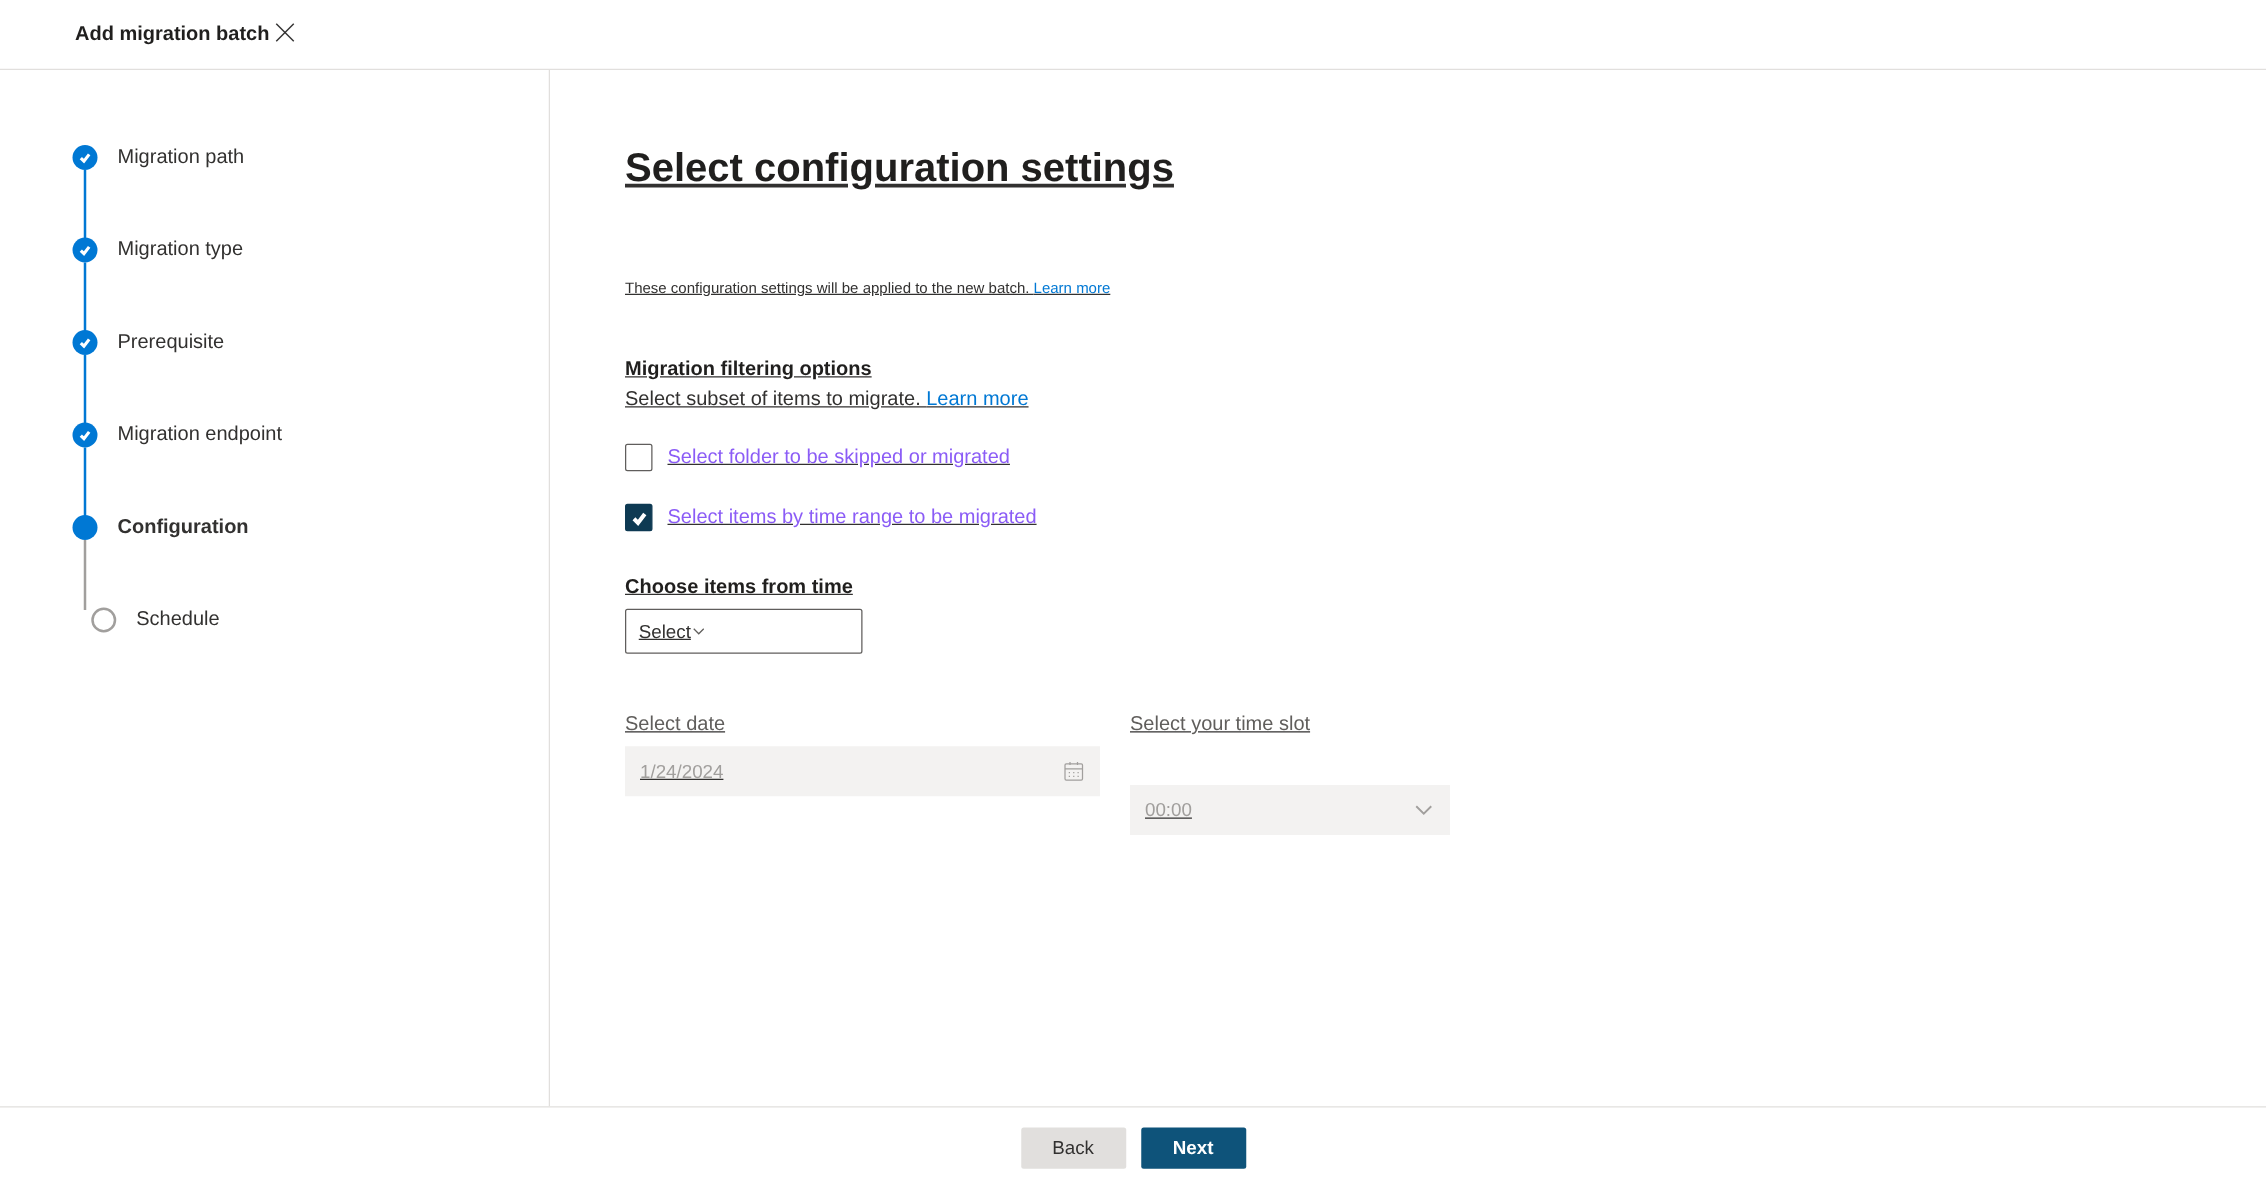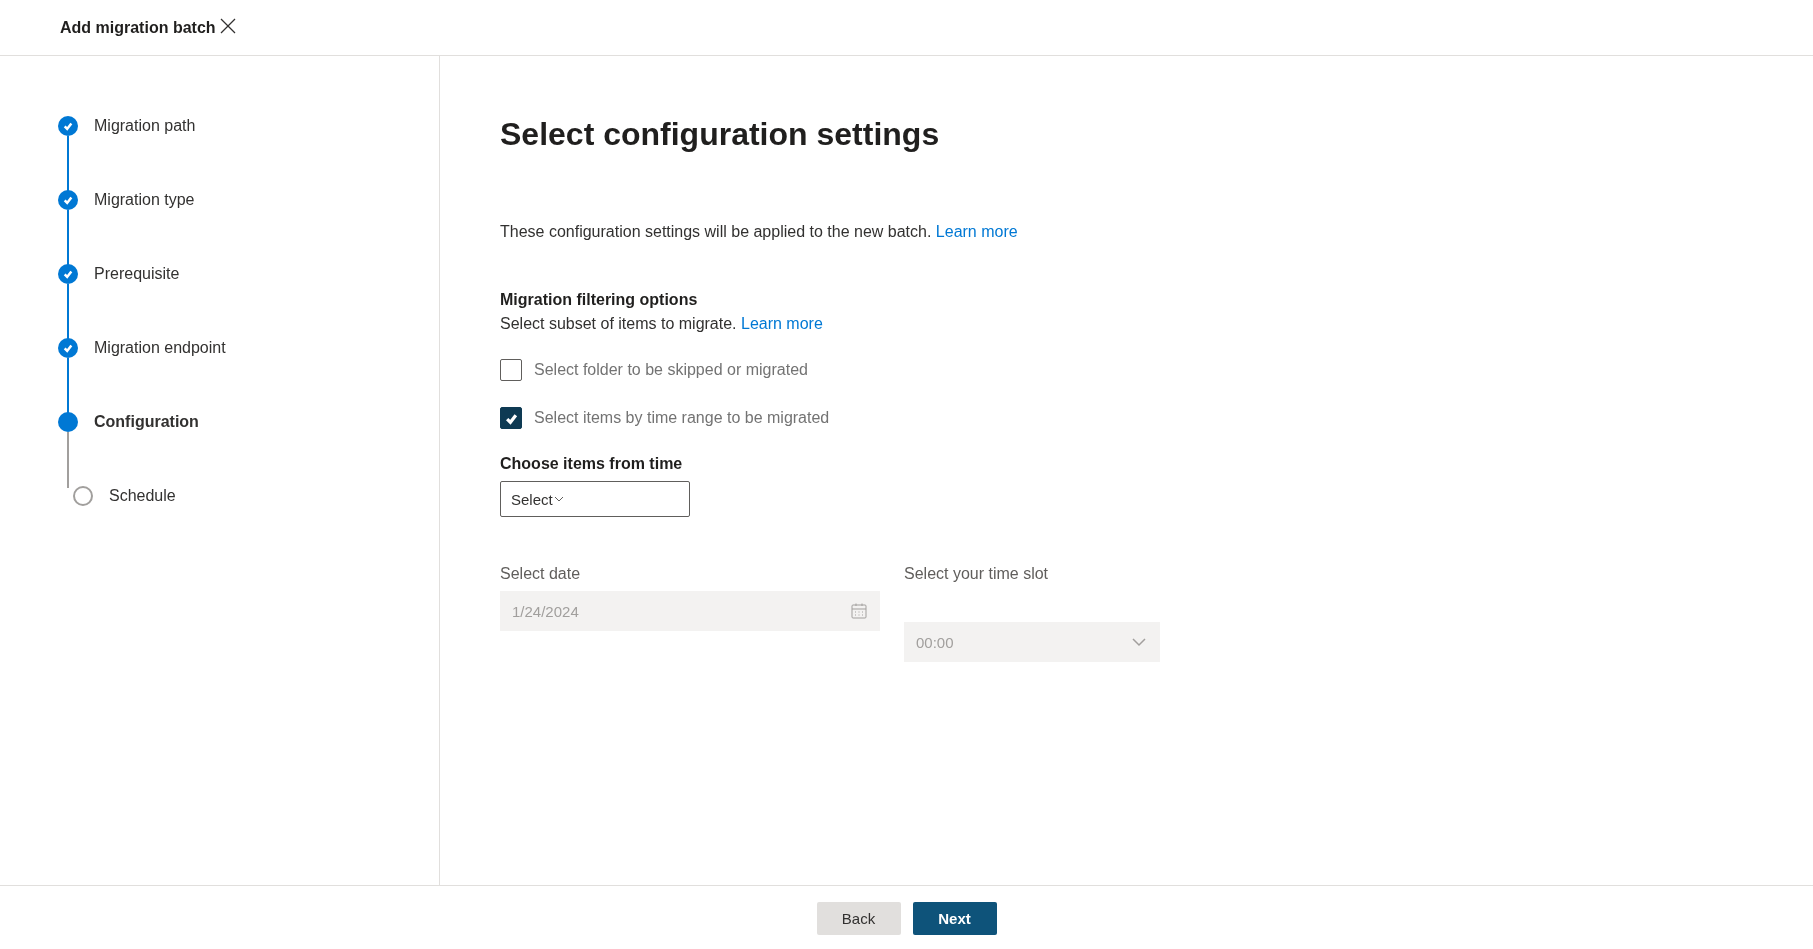--- a/index.html
+++ b/index.html
@@ -106,29 +106,30 @@
       font-size: 16px;
       color: #323130;
     }
     .step.current .step-label {
       font-weight: 700;
     }
     .main {
       flex: 1;
       padding: 60px 60px 40px 60px;
       overflow-y: auto;
+      text-decoration: underline;
     }
     .main-title {
       font-size: 32px;
       font-weight: 700;
       color: #201f1e;
       margin-bottom: 70px;
     }
     .description {
-      font-size: 16px;
+      font-size: 12px;
       color: #323130;
       margin-bottom: 50px;
     }
     .link {
       color: #0078d4;
       text-decoration: none;
       cursor: pointer;
     }
     .section-heading {
       font-size: 16px;
@@ -164,24 +165,24 @@
     }
     .checkbox.checked svg {
       width: 13px;
       height: 13px;
       stroke: #fff;
       stroke-width: 3;
       fill: none;
     }
     .checkbox-label {
       font-size: 16px;
-      color: #737373;
+      color: #8b5cf6;
     }
     .field-group {
-      margin-top: 26px;
+      margin-top: 36px;
     }
     .field-label {
       font-size: 16px;
       font-weight: 700;
       color: #201f1e;
       margin-bottom: 8px;
       display: block;
     }
     .field-label.light {
       font-weight: 400;

